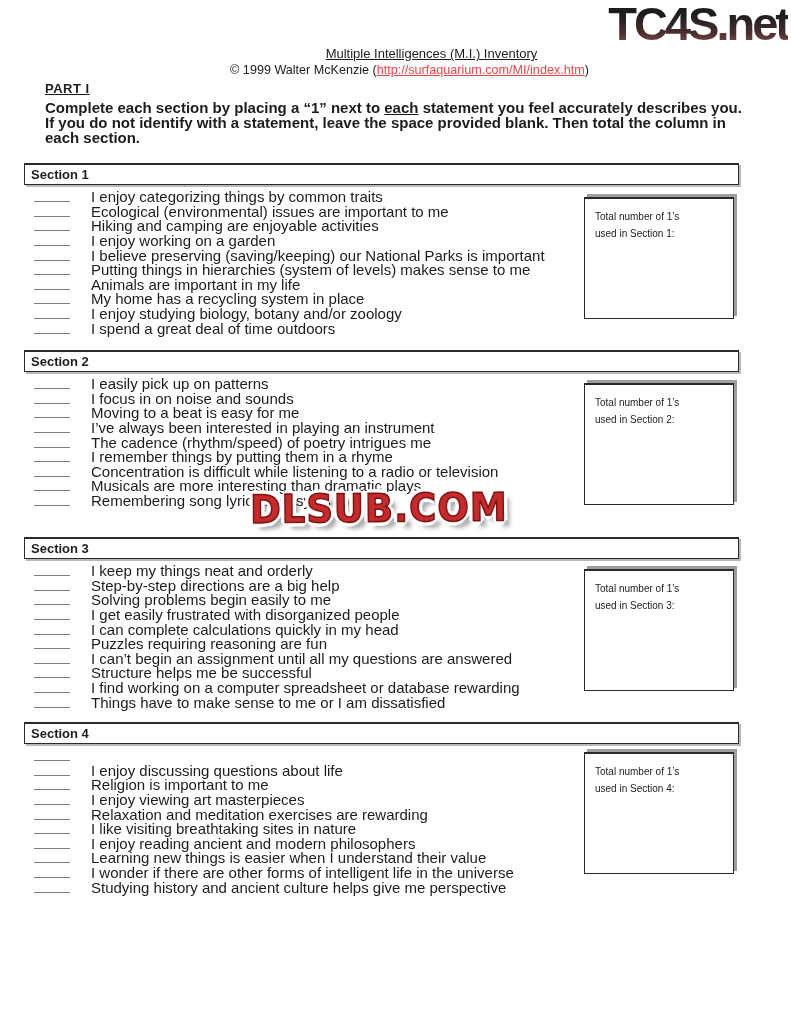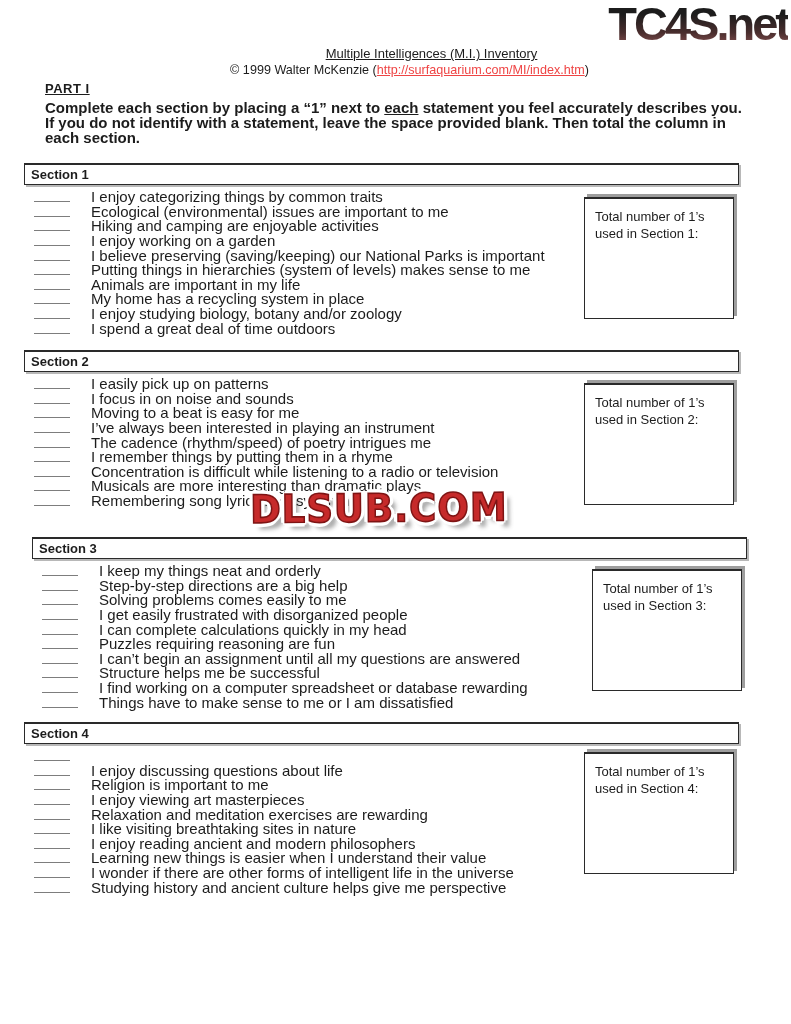--- a/index.html
+++ b/index.html
@@ -76,21 +76,21 @@
     display:inline-block;width:36px;height:10px;margin-left:10px;
     border-bottom:1.5px solid #7d7d7d;vertical-align:baseline;cursor:text;
   }
   .stmt{margin-left:21px;font-size:15px;}
   .total-box{
     position:absolute;left:560px;width:150px;height:122px;
     border:1px solid #2a2a2a;border-top-width:2px;
     box-shadow:3px -3px 0 #9e9e9e;
     background:#fff;padding:9px 0 0 10px;box-sizing:border-box;
   }
-  .total-box div{font-size:13px;line-height:17px;}
+  .total-box div{font-size:10px;line-height:17px;}
 </style>
 </head>
 <body>
 
 <div class="page">
 
   <div class="wm-top">TC4S.net</div>
 
   <div class="title">Multiple Intelligences (M.I.) Inventory</div>
 
@@ -131,26 +131,26 @@
           <div class="row"><span class="blank"></span><span class="stmt">I remember things by putting them in a rhyme</span></div>
           <div class="row"><span class="blank"></span><span class="stmt">Concentration is difficult while listening to a radio or television</span></div>
           <div class="row"><span class="blank"></span><span class="stmt">Musicals are more interesting than dramatic plays</span></div>
           <div class="row"><span class="blank"></span><span class="stmt">Remembering song lyrics is easy for me</span></div>
         </div>
         <div class="total-box" style="top: 33px;">
           <div>Total number of 1’s</div>
           <div>used in Section 2:</div>
         </div>
       </div>
-      <div class="section" style="top: 537px; margin-left: 8px;">
+      <div class="section" style="top: 537px;">
         <div class="bar">Section 3</div>
         <div class="items">
           <div class="row"><span class="blank"></span><span class="stmt">I keep my things neat and orderly</span></div>
           <div class="row"><span class="blank"></span><span class="stmt">Step-by-step directions are a big help</span></div>
-          <div class="row"><span class="blank"></span><span class="stmt">Solving problems comes easily to me</span></div>
+          <div class="row"><span class="blank"></span><span class="stmt">Solving problems begin easily to me</span></div>
           <div class="row"><span class="blank"></span><span class="stmt">I get easily frustrated with disorganized people</span></div>
           <div class="row"><span class="blank"></span><span class="stmt">I can complete calculations quickly in my head</span></div>
           <div class="row"><span class="blank"></span><span class="stmt">Puzzles requiring reasoning are fun</span></div>
           <div class="row"><span class="blank"></span><span class="stmt">I can’t begin an assignment until all my questions are answered</span></div>
           <div class="row"><span class="blank"></span><span class="stmt">Structure helps me be successful</span></div>
           <div class="row"><span class="blank"></span><span class="stmt">I find working on a computer spreadsheet or database rewarding</span></div>
           <div class="row"><span class="blank"></span><span class="stmt">Things have to make sense to me or I am dissatisfied</span></div>
         </div>
         <div class="total-box" style="top: 32px;">
           <div>Total number of 1’s</div>

